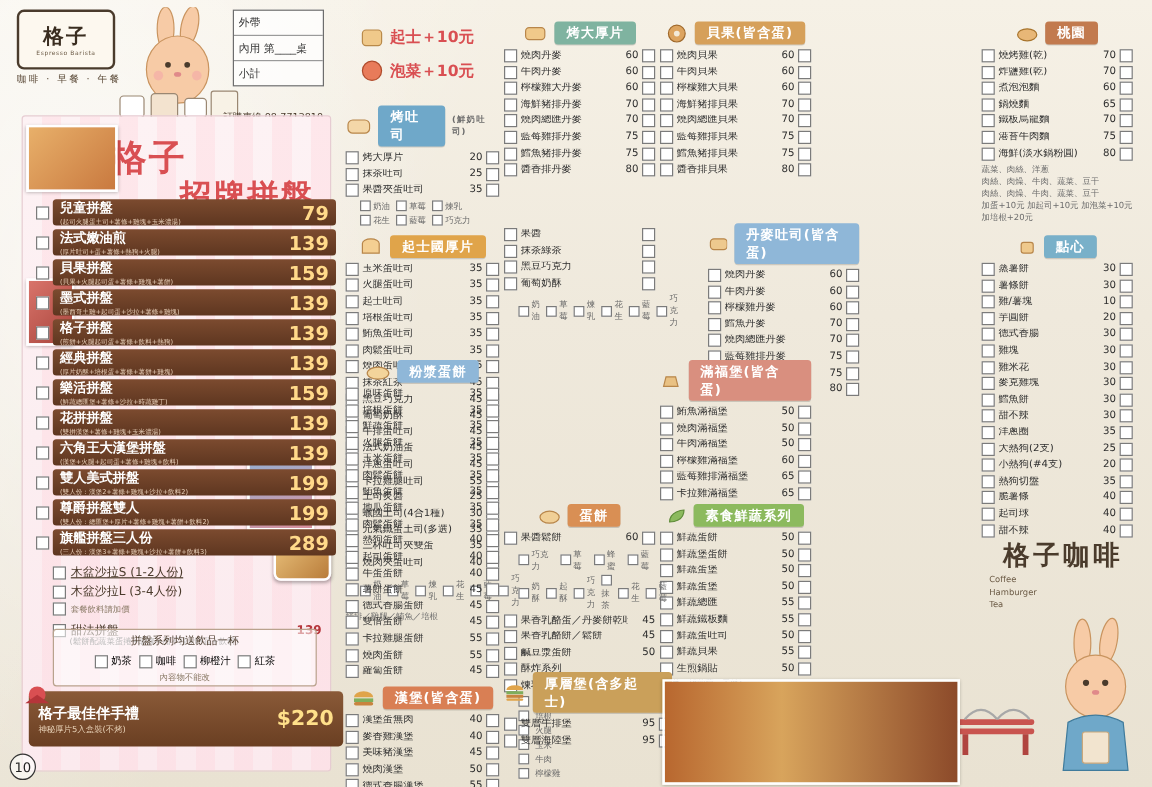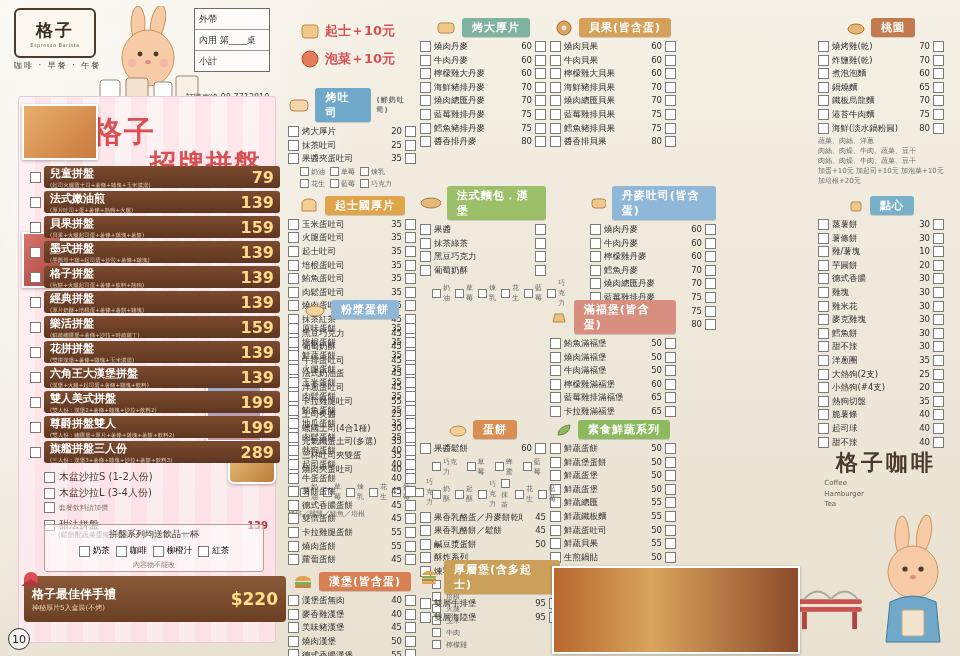--- a/index.html
+++ b/index.html
@@ -255,21 +255,21 @@
         <div class="p">199</div>
       </div>
       <span class="cb pl-cb" style="top: 447px;"></span>
       <div class="pl-row" style="top: 441px;">
         <div>
           <div class="t1">旗艦拼盤三人份</div>
           <div class="t2">(三人份：漢堡3+薯條+雞塊+沙拉+薯餅+飲料3)</div>
         </div>
         <div class="p">289</div>
       </div>
-      <div class="salad" style="top: 470px;">
+      <div class="salad" style="top: 470px; text-decoration: underline;">
         <span class="cb"></span>
         <span style="flex: 1 1 0%;">木盆沙拉S (1-2人份)</span>
         <span style="font-weight: bold; color: rgb(181, 53, 58);"></span>
       </div>
       <div class="salad" style="top: 486px;">
         <span class="cb"></span>
         <span style="flex: 1 1 0%;">木盆沙拉L (3-4人份)</span>
         <span style="font-weight: bold; color: rgb(181, 53, 58);"></span>
       </div>
       <div class="salad" style="top: 502px;">
@@ -688,26 +688,20 @@
             <span class="cb"></span>
             <span class="nm">德式香腸漢堡</span>
             <span class="pr">55</span>
             <span class="cb"></span>
           </div>
         </div>
     </div>
   </div>
 
   <div class="col" style="left:420px;top:186px;width:126px;">
-    <div class="hdr">
-      <svg width="22" height="14">
-          <ellipse cx="11" cy="7" rx="10" ry="5" fill="#e4b97a" stroke="#a87b3c"></ellipse>
-        </svg>
-      <span class="ribbon" style="background:#9cc06a;">法式麵包．漢堡</span>
-    </div>
     <div id="list-french" style="margin-top:4px;">
         <div class="row">
           <span class="cb"></span>
           <span class="nm">果醬</span>
           <span class="pr"></span>
           <span class="cb"></span>
         </div>
         <div class="row">
           <span class="cb"></span>
           <span class="nm">抹茶綠茶</span>

